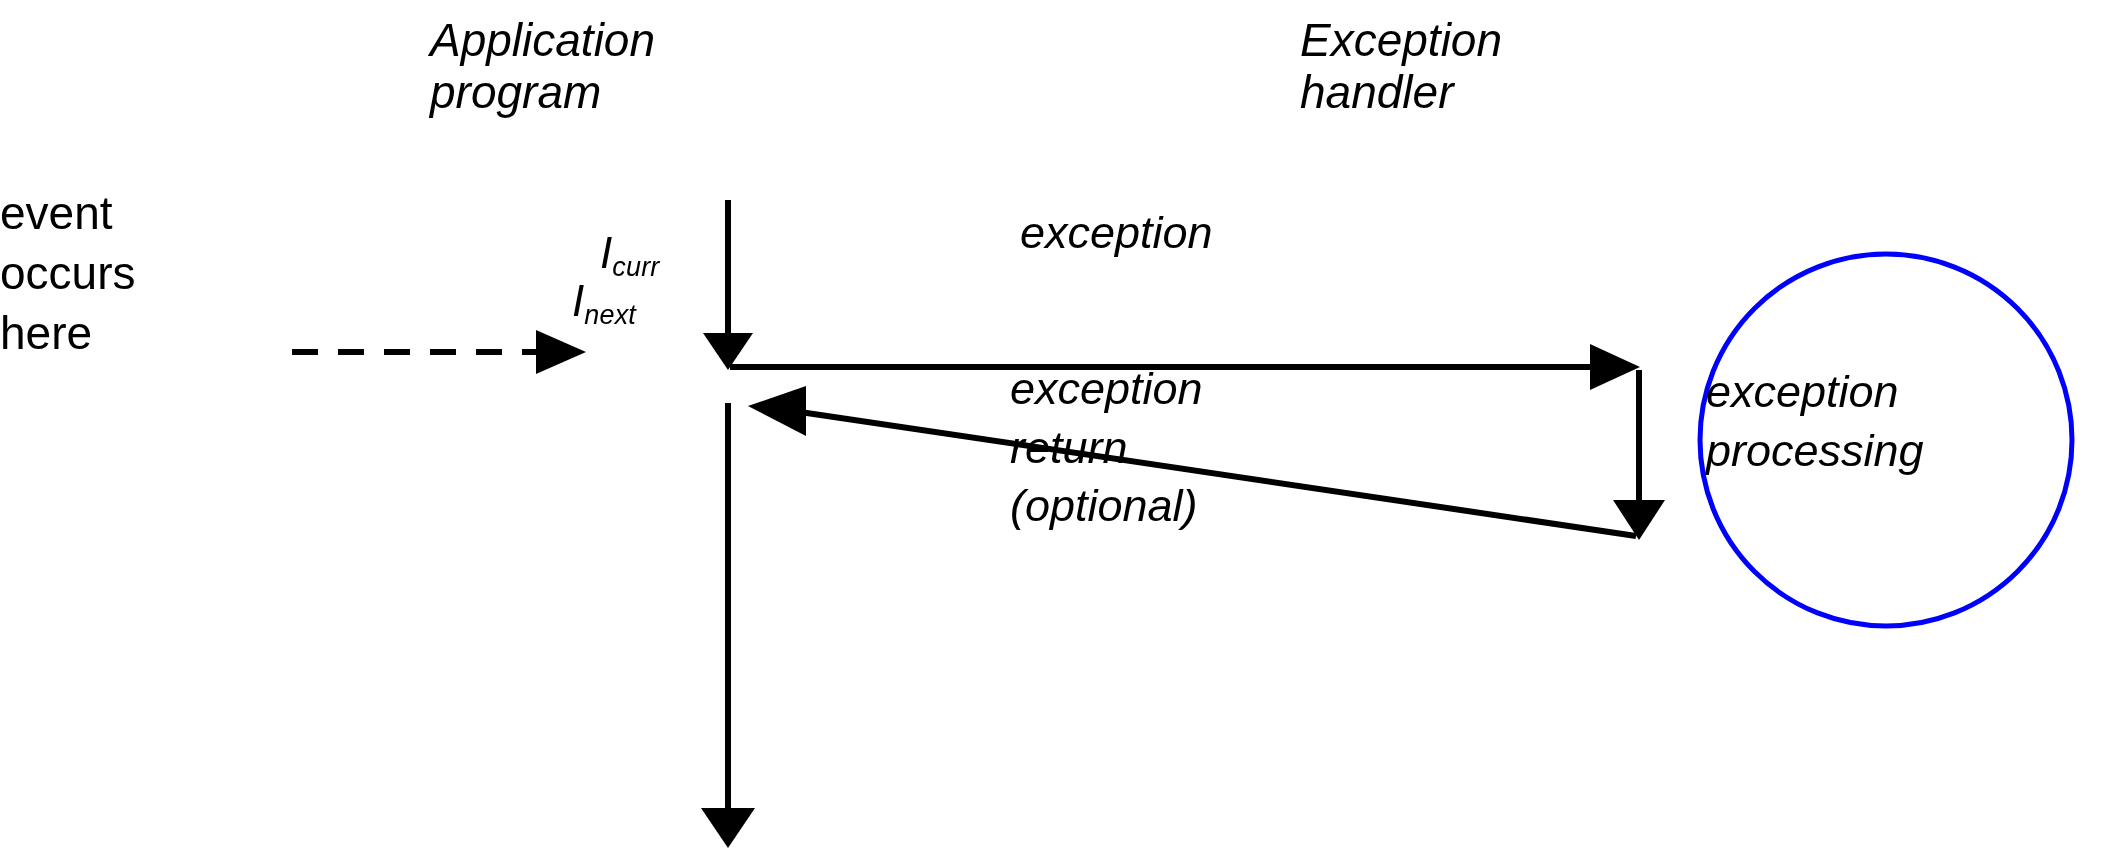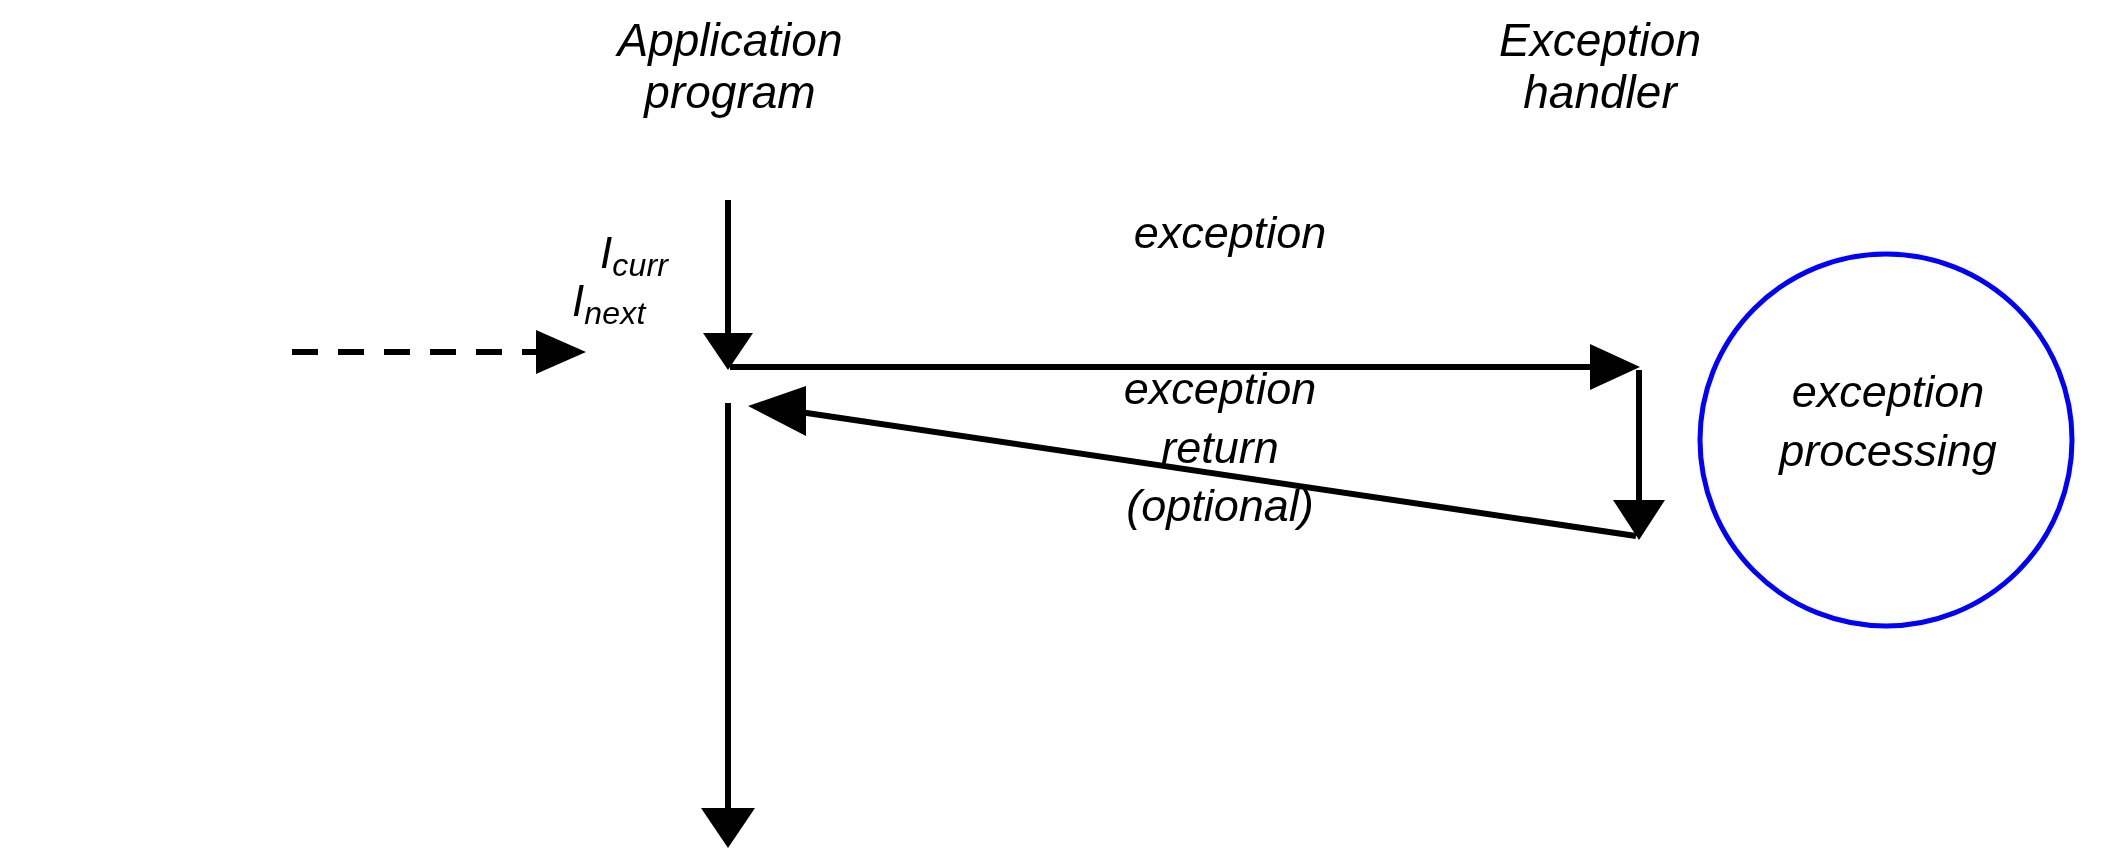--- a/index.html
+++ b/index.html
@@ -29,21 +29,21 @@
   .lbl {
     position: absolute;
     white-space: pre;
     line-height: 1.14;
     color: #000000;
   }
   .italic {
     font-style: italic;
   }
   .centered {
-    text-align: center;
+    text-align: left;
   }
 
   
   #header-application-program {
     left: 430px;
     top: 14px;
     width: 600px;
     font-size: 46px;
   }
   #header-exception-handler {
@@ -67,21 +67,21 @@
     left: 600px;
     top: 228px;
     font-size: 44px;
   }
   #label-i-next {
     left: 572px;
     top: 276px;
     font-size: 44px;
   }
   .ilabel .sub {
-    font-size: 32px;
+    font-size: 27px;
     vertical-align: baseline;
     position: relative;
     top: 8px;
     letter-spacing: 0.2px;
   }
 
   
   #label-exception {
     left: 1020px;
     top: 207px;
@@ -144,20 +144,23 @@
 
     <circle cx="1886" cy="440" r="186" fill="none" stroke="#0000ff" stroke-width="5"></circle>
   </svg>
 
   <div class="lbl italic centered" id="header-application-program" style="white-space: pre-line;">Application
 program</div>
 
   <div class="lbl italic centered" id="header-exception-handler" style="white-space: pre-line;">Exception
 handler</div>
 
+  <div class="lbl centered" id="event-caption" style="white-space: pre-line;">event
+occurs
+here</div>
 
   <div class="lbl italic ilabel" id="label-i-curr"><span>I</span><span class="sub">curr</span></div>
 
   <div class="lbl italic ilabel" id="label-i-next"><span>I</span><span class="sub">next</span></div>
 
   <div class="lbl italic centered" id="label-exception">exception</div>
 
   <div class="lbl italic centered" id="label-exception-return" style="white-space: pre-line;">exception
 return
 (optional)</div>

